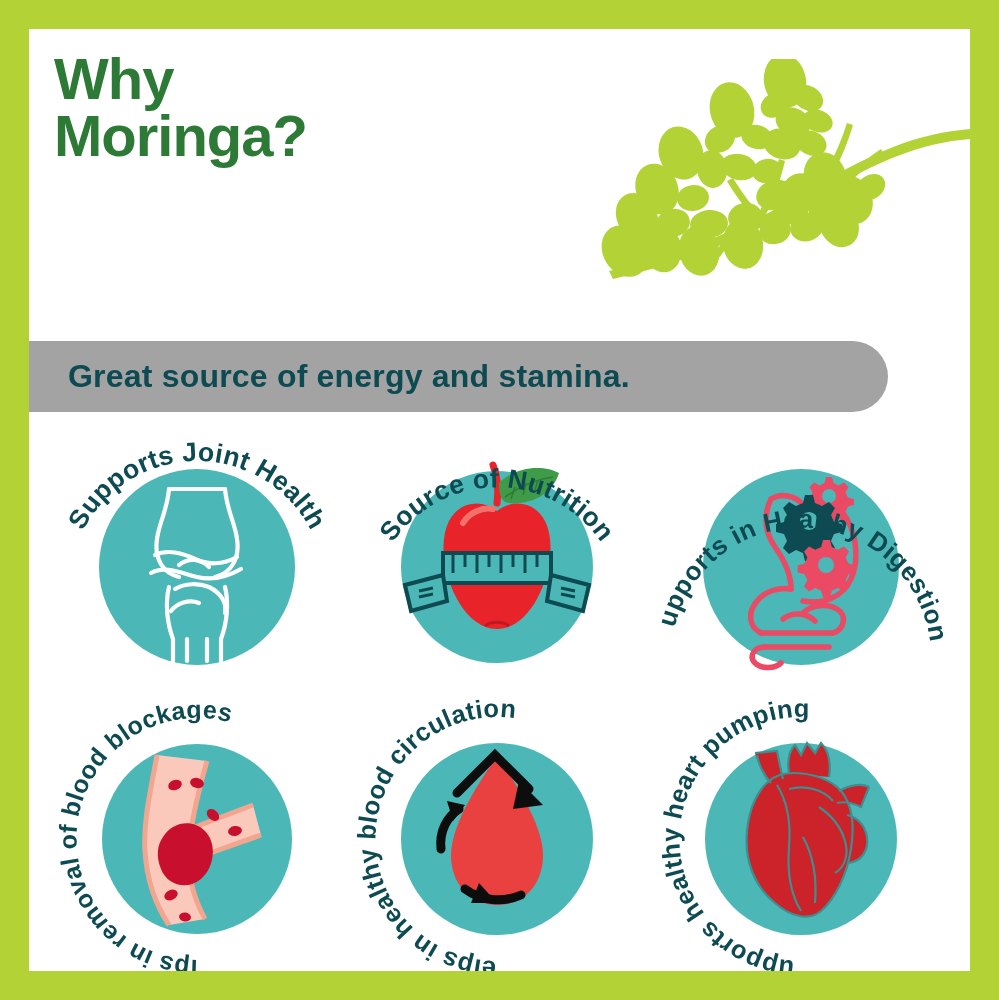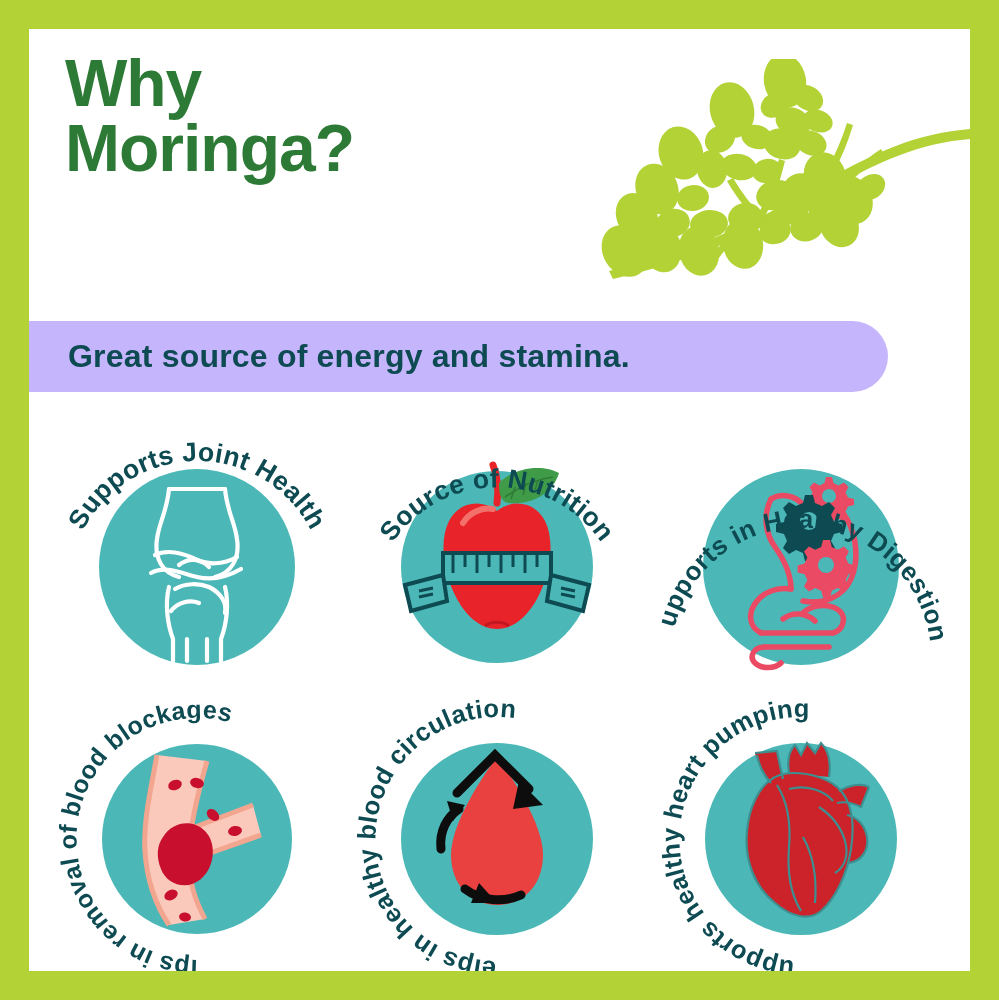--- a/index.html
+++ b/index.html
@@ -22,24 +22,24 @@
     width:941px;height:942px;
     background:#ffffff;
   }
 
   
   .header{
     position:absolute;left:0;top:0;width:941px;height:263px;
   }
   .title{
     position:absolute;
-    left:36px;top:22px;
+    left:25px;top:22px;
     width:560px;
     color:#2c7a36;
-    font-size:66px;
+    font-size:58px;
     line-height:0.98;
     font-weight:bold;
     letter-spacing:-1px;
     white-space:pre-line;
   }
   .leaf-art{
     position:absolute;
     left:560px;top:30px;
     width:381px;height:230px;
   }
@@ -136,21 +136,21 @@
             <ellipse cx="154" cy="185" rx="20" ry="25" transform="rotate(-10 154 185)"></ellipse>
             <ellipse cx="186" cy="172" rx="16" ry="13" transform="rotate(-14 186 172)"></ellipse>
             <ellipse cx="218" cy="168" rx="17" ry="14" transform="rotate(-20 218 168)"></ellipse>
             <ellipse cx="250" cy="166" rx="19" ry="23" transform="rotate(-28 250 166)"></ellipse>
             <ellipse cx="282" cy="128" rx="15" ry="12" transform="rotate(-34 282 128)"></ellipse>
           </g>
         </svg>
       </div>
     </div>
 
-    <div class="banner" style="background: #c4b5fd;">
+    <div class="banner" style="background: #a3a3a3; margin-top: 20px;">
       <div class="banner-text" style="color: rgb(13, 74, 82);">Great source of energy and stamina.</div>
     </div>
 
     <div class="grid">
 
       <div class="badge" style="left:18px;top:0px;">
         <div class="svg-wrap">
         <svg viewBox="0 0 300 282" width="300" height="282">
           <defs>
             <path id="arc1" d="M 22 182 A 128 128 0 0 1 278 182"></path>

